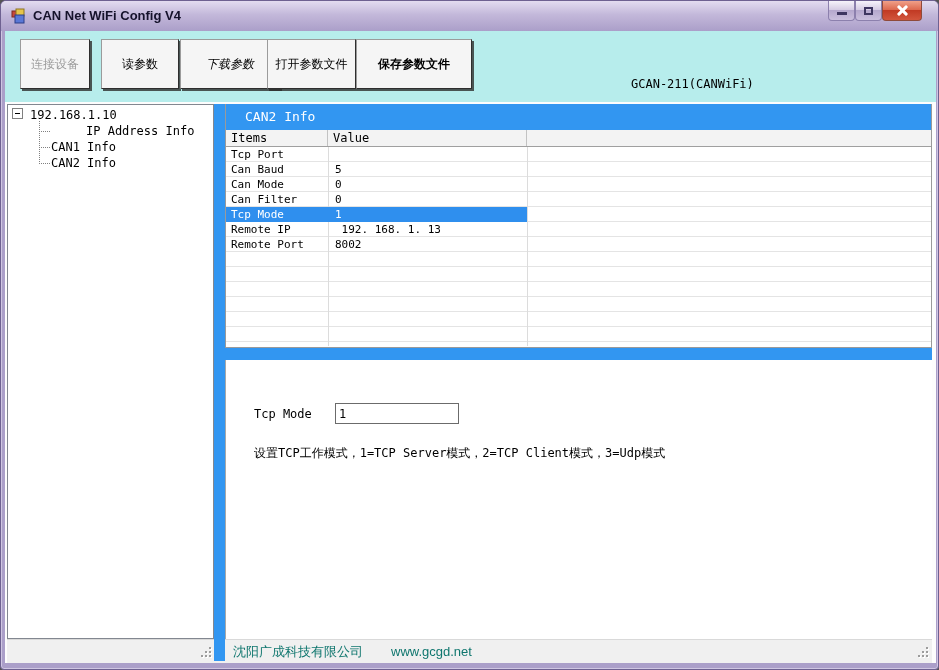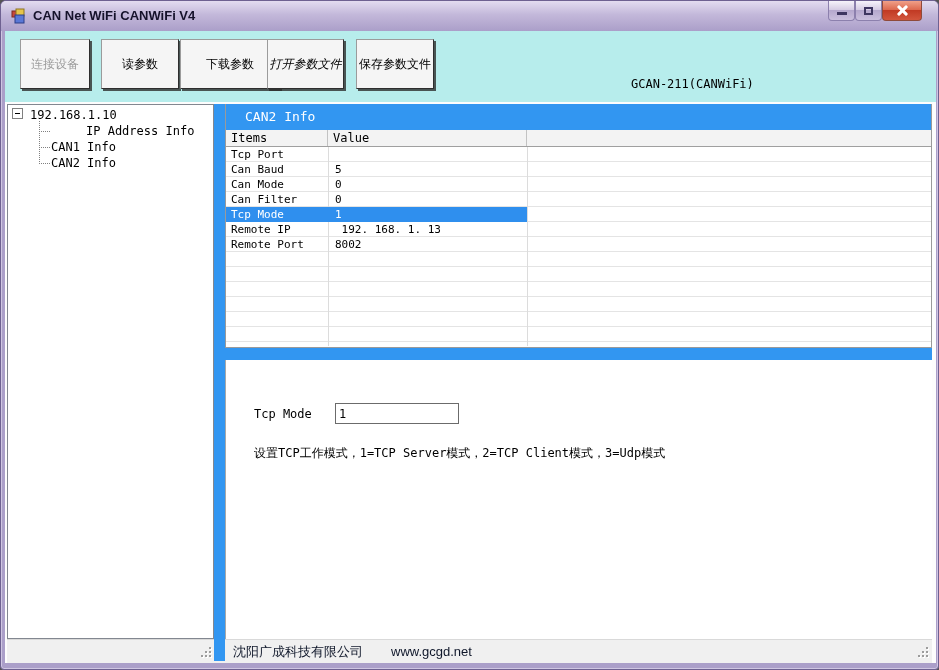--- a/index.html
+++ b/index.html
@@ -62,23 +62,23 @@
     position:absolute; top:8px; height:50px;
     background:#f5f5f5;
     border:1px solid #9b9b9b; border-right-color:#2e2e2e; border-bottom-color:#2e2e2e;
     box-shadow:2px 2px 0 rgba(45,45,45,.8);
     display:flex; align-items:center; justify-content:center;
     font-size:12px; color:#000; cursor:default; white-space:nowrap;
   }
   .tbtn.disabled { color:#9a9a9a; }
   .tb1 { left:15px;  width:70px; }
   .tb2 { left:96px;  width:78px; }
-  .tb3 { left:175px; width:100px; }
-  .tb4 { left:262px; width:77px;font-style:italic; }
-  .tb5 { left:351px; width:78px; }
+  .tb3 { left:175px; width:100px;font-style:italic; }
+  .tb4 { left:262px; width:89px; }
+  .tb5 { left:351px; width:116px;font-weight:bold; }
   .tb6 { left:463px; top:10px; width:89px; height:48px; }
   .device-info {
     position:absolute; left:626px; top:16px;
     font-size:12px; line-height:15px; color:#000; white-space:pre;
   }
 
   
   .tree-panel {
     position:absolute; left:2px; top:73px; width:207px; height:535px;
     background:#fff; border:1px solid #828790;
@@ -150,21 +150,21 @@
     position:absolute; left:109px; top:43px; width:124px; height:21px;
     border:1px solid #6b6b6b; background:#fff;
     font-family:"DejaVu Sans Mono", monospace; font-size:12px; padding:0 3px; color:#000;
   }
   .edit-desc { position:absolute; left:28px; top:85px; font-size:12px; white-space:pre; color:#000; }
 
   
   .statusbar {
     position:absolute; left:2px; top:608px; width:925px; height:24px;
     background:#f0f0f0; border-top:1px solid #d9d9d9;
-    font-family:"Liberation Sans", sans-serif; font-size:13px; color:#0f172a;
+    font-family:"Liberation Sans", sans-serif; font-size:13px; color:#0f766e;
     display:flex; align-items:center;
   }
   .status-company { position:absolute; left:226px; white-space:pre; }
   .status-site { position:absolute; left:384px; white-space:pre; }
   .grip { position:absolute; width:11px; height:11px; bottom:5px; }
   .grip i { position:absolute; width:2px; height:2px; background:#9c9c9c; box-shadow:1px 1px 0 #fff; }
   .grip i:nth-child(1){ left:8px; top:0; } .grip i:nth-child(2){ left:8px; top:4px; }
   .grip i:nth-child(3){ left:8px; top:8px; } .grip i:nth-child(4){ left:4px; top:4px; }
   .grip i:nth-child(5){ left:4px; top:8px; } .grip i:nth-child(6){ left:0;   top:8px; }
   .grip-left { left:194px; } .grip-right { right:3px; }
@@ -173,21 +173,21 @@
 <body>
 
 <div class="window">
 
   <div class="titlebar">
     <svg class="app-icon" viewBox="0 0 16 16">
       <rect x="1" y="3" width="6" height="6" fill="#c8473a" stroke="#7c2a20" stroke-width="1"></rect>
       <rect x="5" y="1" width="8" height="7" fill="#e5c44a" stroke="#8d7420" stroke-width="1"></rect>
       <rect x="4" y="7" width="9" height="8" fill="#5a78d6" stroke="#2c3f87" stroke-width="1"></rect>
     </svg>
-    <span class="title-text">CAN Net WiFi CANWiFi V4</span>
+    <span class="title-text">CAN Net WiFi Config V4</span>
     <div class="caption-btn btn-min">
         <span class="glyph-min"></span>
       </div>
     <div class="caption-btn btn-max">
         <span class="glyph-max"></span>
       </div>
     <div class="caption-btn btn-close">
         <span class="glyph-close"></span>
       </div>
   </div>

